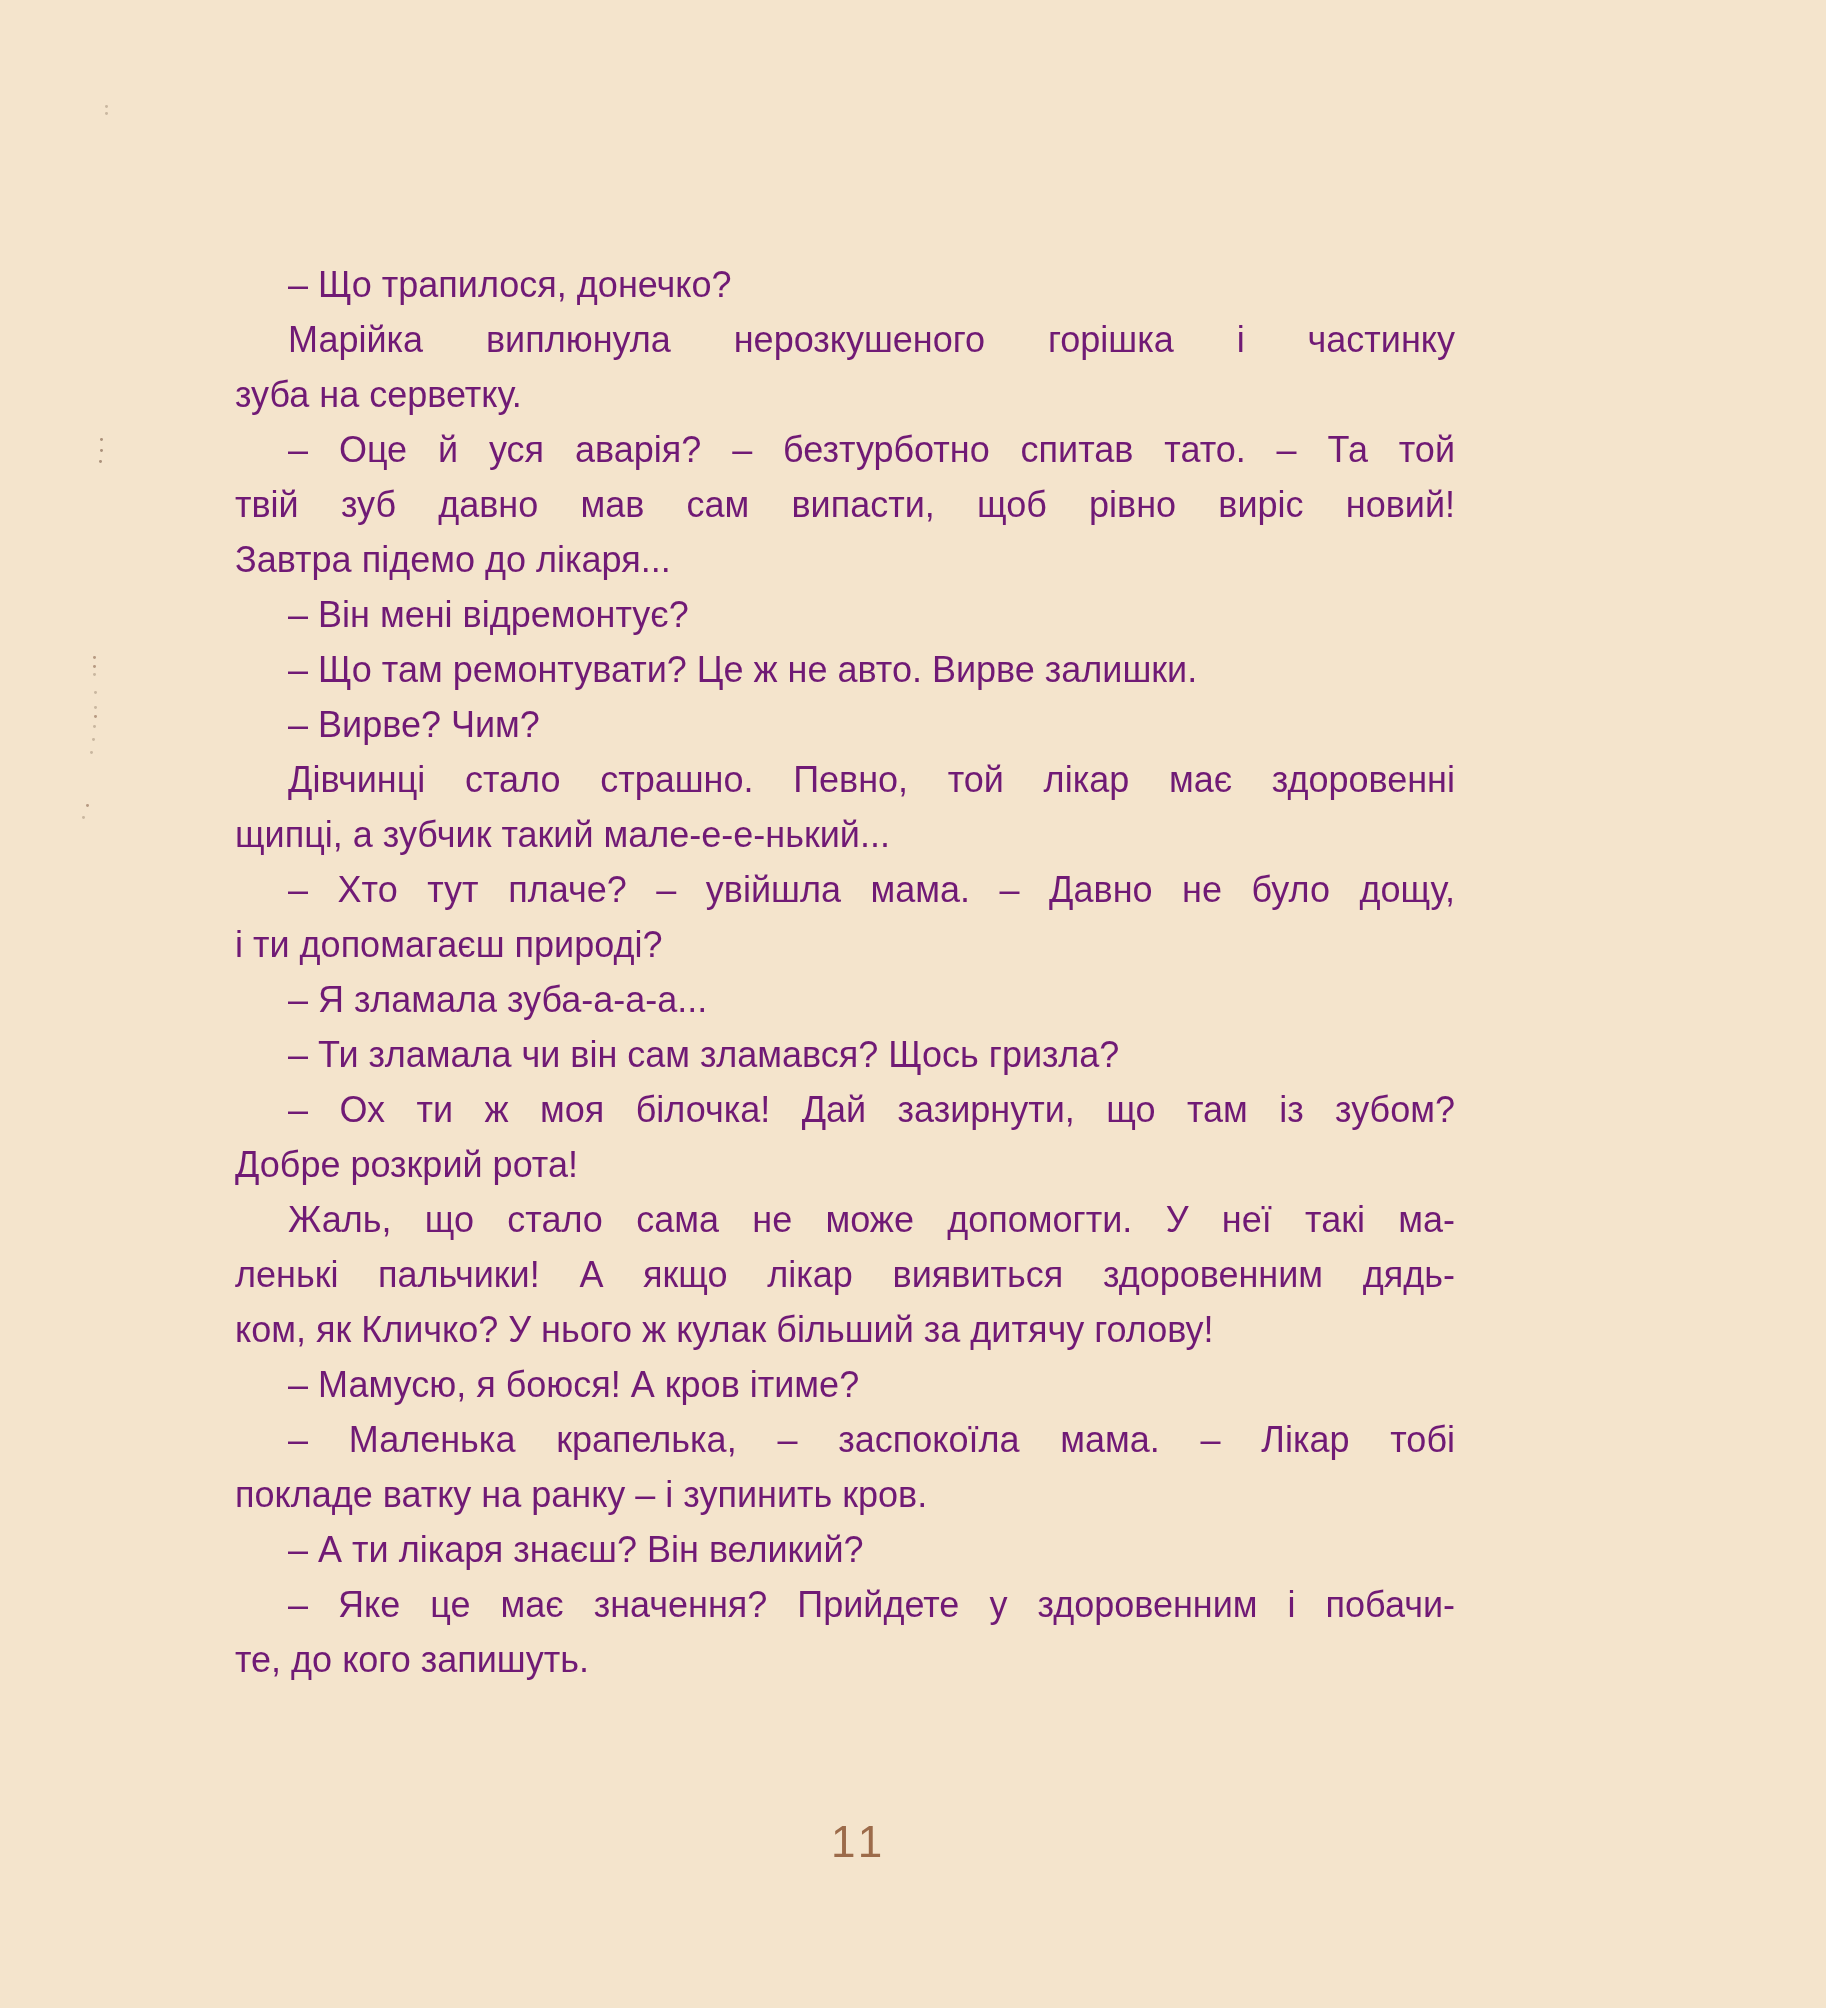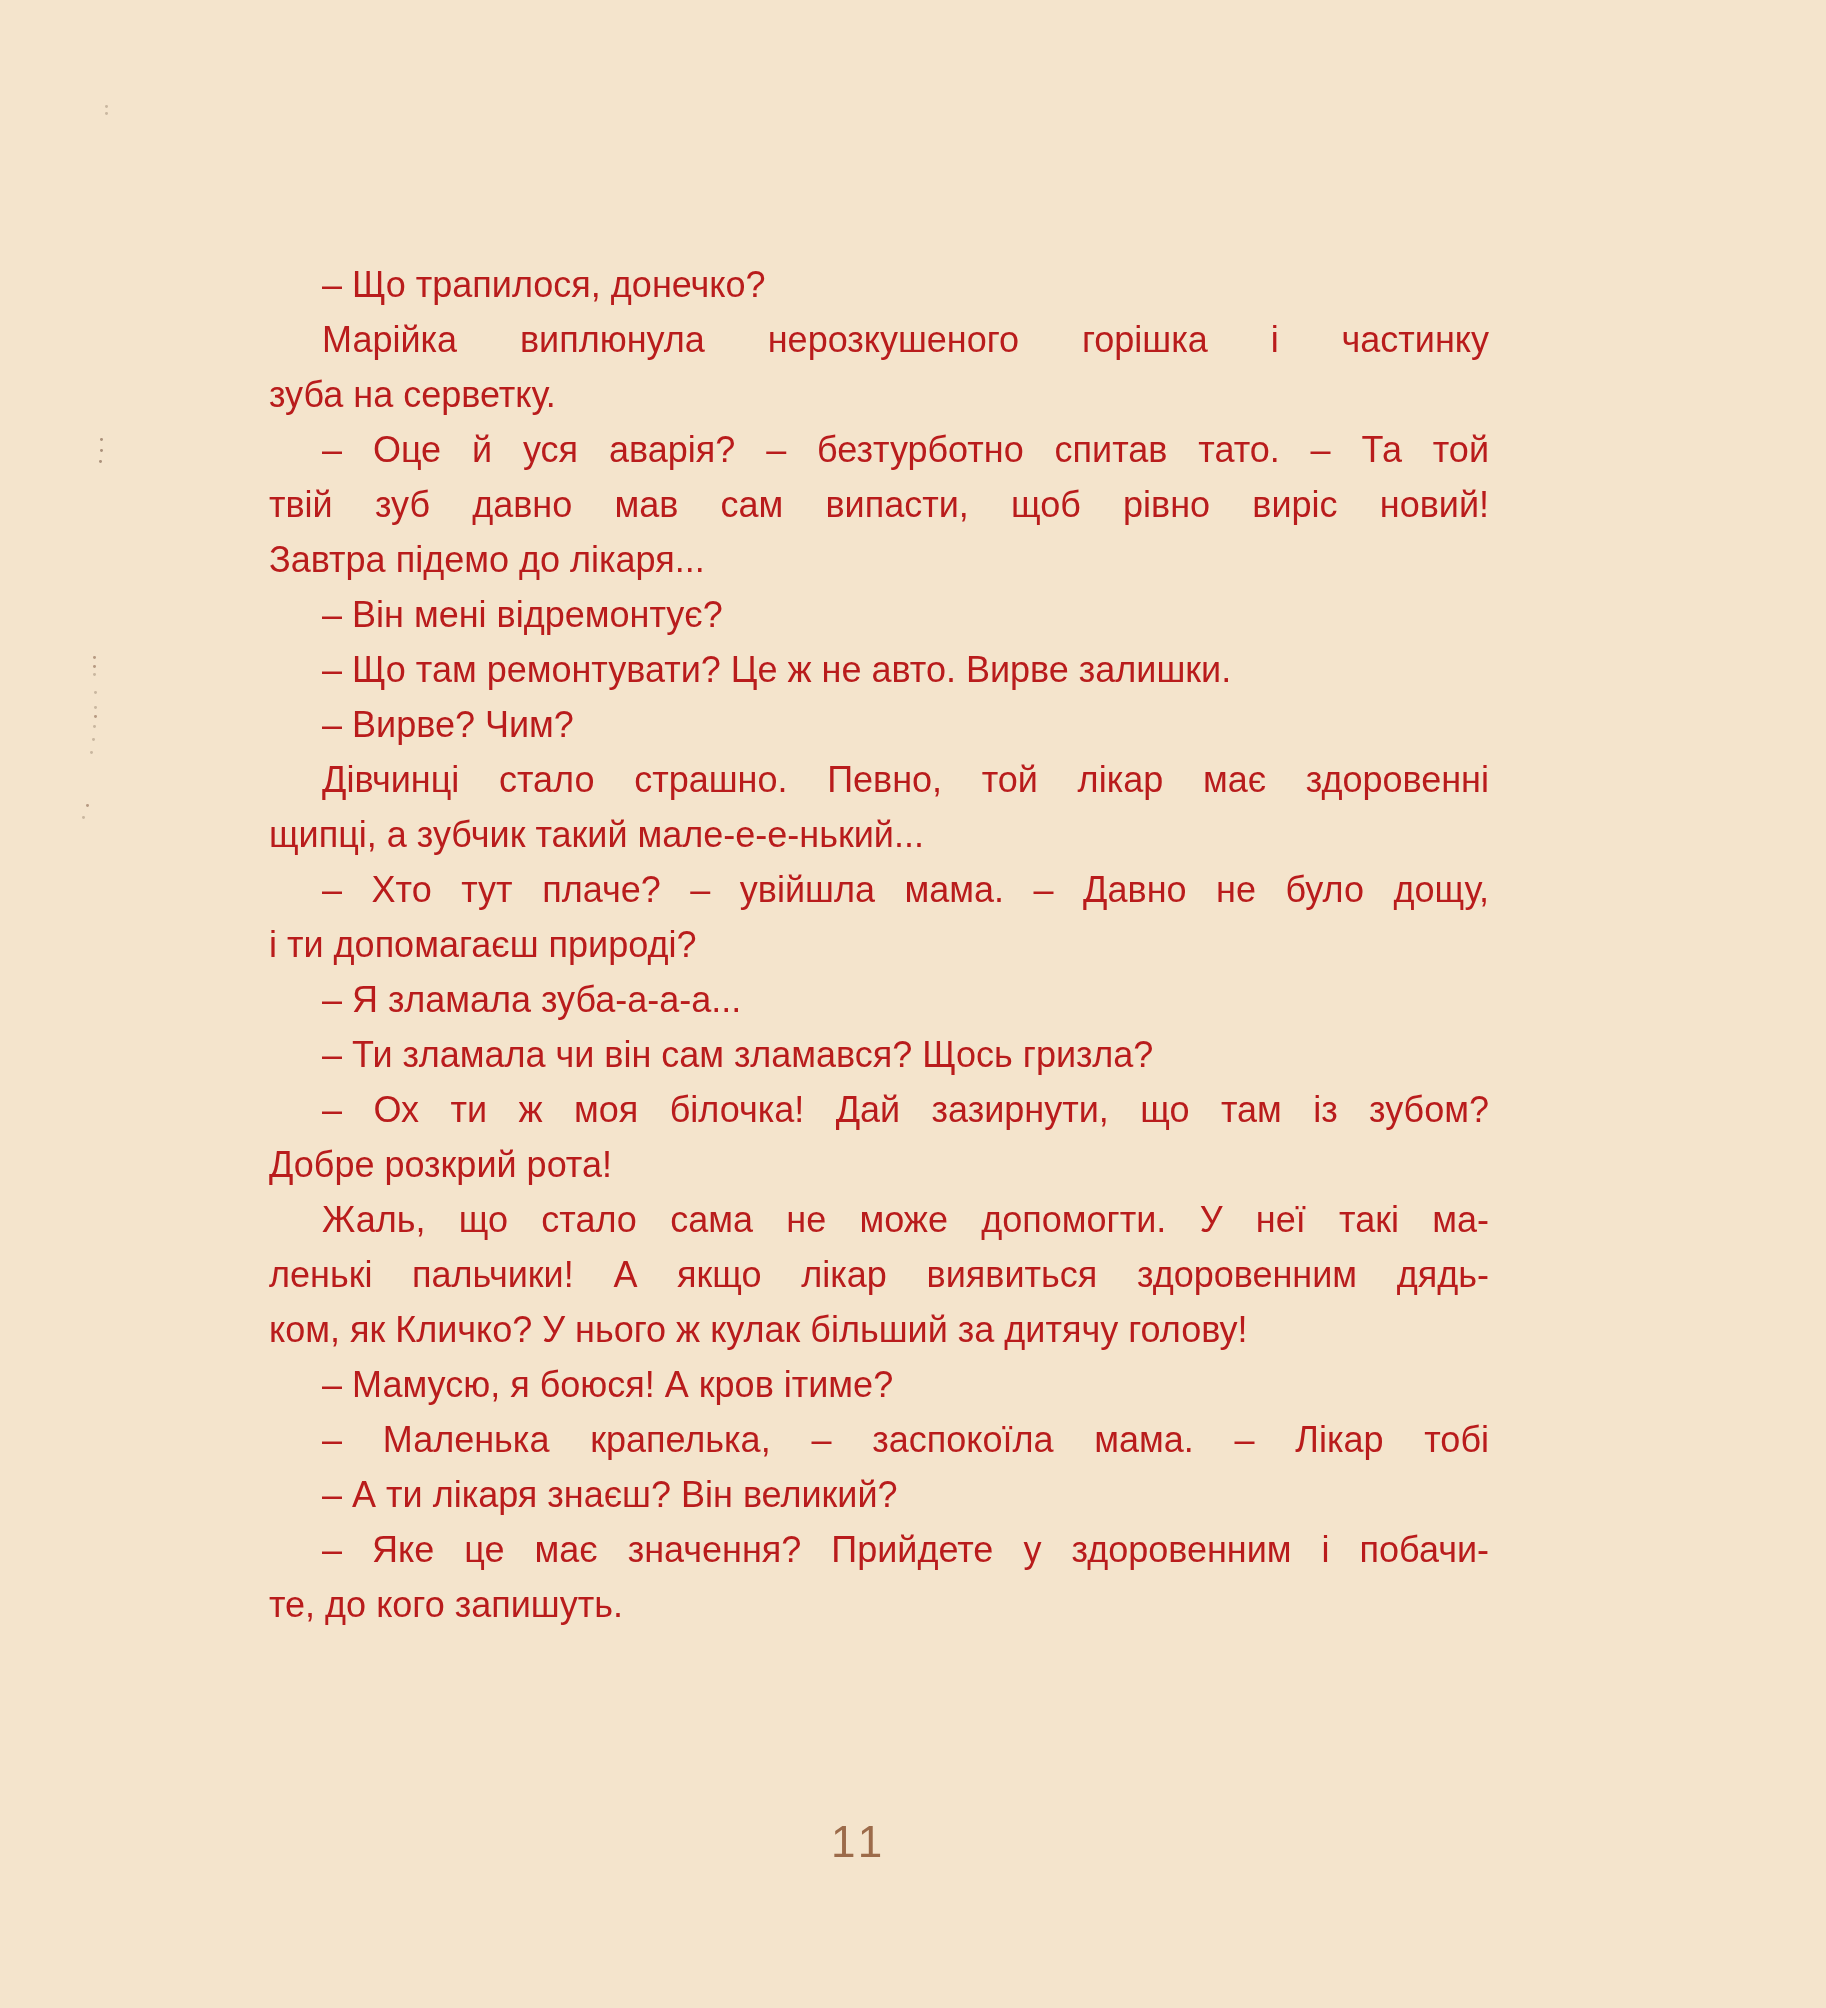--- a/index.html
+++ b/index.html
@@ -61,21 +61,21 @@
     <span class="dot" style="left:94px;top:691px;"></span>
     <span class="dot" style="left:94px;top:706px;"></span>
     <span class="dot" style="left:94px;top:715px;background:#9c7a62;"></span>
     <span class="dot" style="left:93px;top:725px;"></span>
     <span class="dot" style="left:92px;top:738px;"></span>
     <span class="dot" style="left:90px;top:751px;"></span>
     <span class="dot" style="left:86px;top:804px;background:#9c7a62;"></span>
     <span class="dot" style="left:82px;top:816px;"></span>
   </div>
 
-  <div class="page-text" id="page-text" style="color: #b91c1c; margin-left: 34px;">
+  <div class="page-text" id="page-text" style="color: #701a75;">
       <span class="line indent last">– Що трапилося, донечко?</span>
       <span class="line indent">Марійка виплюнула нерозкушеного горішка і частинку</span>
       <span class="line last">зуба на серветку.</span>
       <span class="line indent">– Оце й уся аварія? – безтурботно спитав тато. – Та той</span>
       <span class="line">твій зуб давно мав сам випасти, щоб рівно виріс новий!</span>
       <span class="line last">Завтра підемо до лікаря...</span>
       <span class="line indent last">– Він мені відремонтує?</span>
       <span class="line indent last">– Що там ремонтувати? Це ж не авто. Вирве залишки.</span>
       <span class="line indent last">– Вирве? Чим?</span>
       <span class="line indent">Дівчинці стало страшно. Певно, той лікар має здоровенні</span>
@@ -84,20 +84,21 @@
       <span class="line last">і ти допомагаєш природі?</span>
       <span class="line indent last">– Я зламала зуба-а-а-а...</span>
       <span class="line indent last">– Ти зламала чи він сам зламався? Щось гризла?</span>
       <span class="line indent">– Ох ти ж моя білочка! Дай зазирнути, що там із зубом?</span>
       <span class="line last">Добре розкрий рота!</span>
       <span class="line indent">Жаль, що стало сама не може допомогти. У неї такі ма-</span>
       <span class="line">ленькі пальчики! А якщо лікар виявиться здоровенним дядь-</span>
       <span class="line last">ком, як Кличко? У нього ж кулак більший за дитячу голову!</span>
       <span class="line indent last">– Мамусю, я боюся! А кров ітиме?</span>
       <span class="line indent">– Маленька крапелька, – заспокоїла мама. – Лікар тобі</span>
+      <span class="line last">покладе ватку на ранку – і зупинить кров.</span>
       <span class="line indent last">– А ти лікаря знаєш? Він великий?</span>
       <span class="line indent">– Яке це має значення? Прийдете у здоровенним і побачи-</span>
       <span class="line last">те, до кого запишуть.</span>
     </div>
 
   <div class="page-number" style="color: rgb(156, 107, 74);">11</div>
 </div>
 
 
 </body></html>

